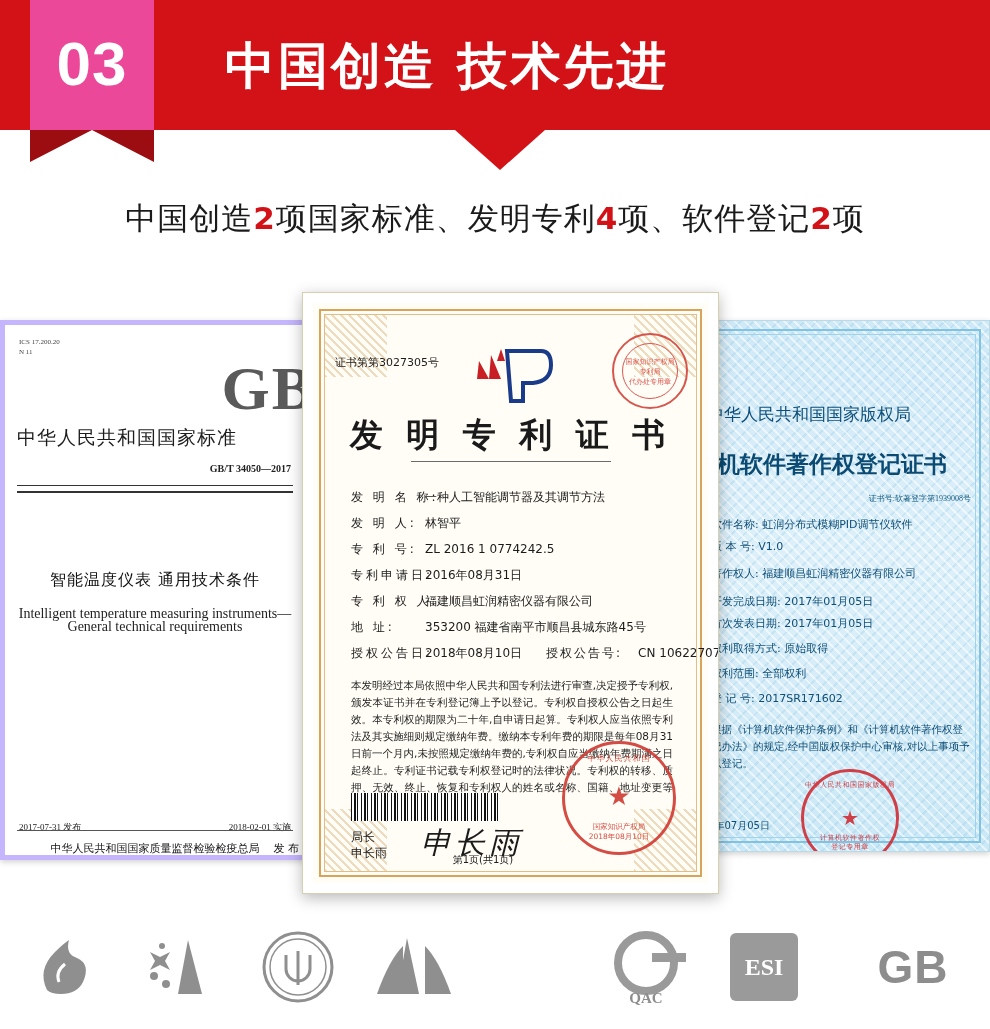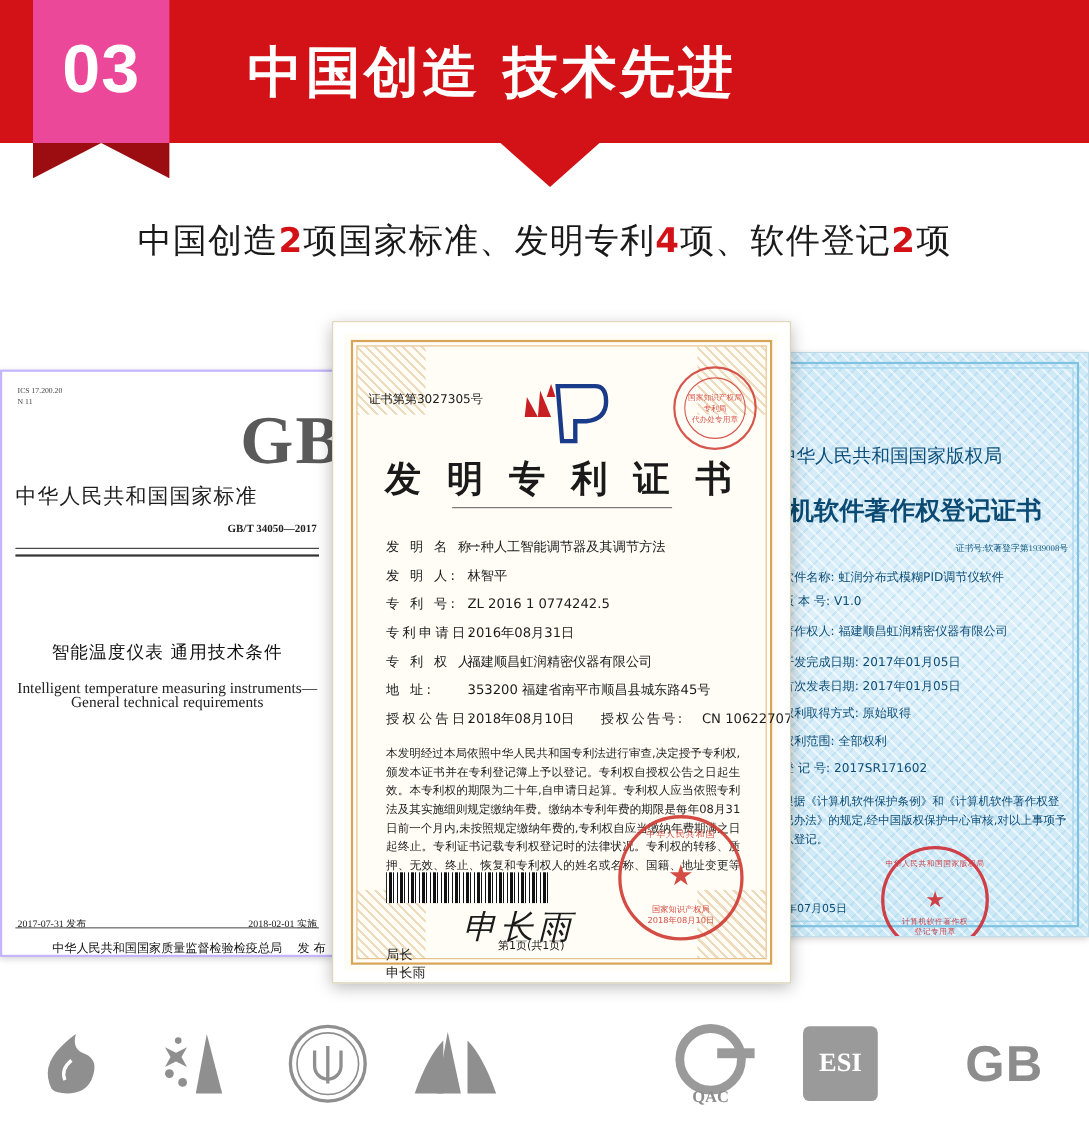--- a/index.html
+++ b/index.html
@@ -105,24 +105,23 @@
   }
 
   
   .cert-left {
     position: absolute;
     left: 0px;
     top: 40px;
     width: 300px;
     height: 530px;
     background: #ffffff;
-    border: 2px solid #c4b5fd;
+    border: 5px solid #c4b5fd;
     box-shadow: 0 2px 6px rgba(0,0,0,0.18);
     overflow: hidden;
-    margin-top: 16px;
   }
   .cert-left .topcodes {
     position: absolute;
     left: 14px;
     top: 12px;
     font-size: 7px;
     color: #444;
     line-height: 10px;
     font-family: "Liberation Serif", serif;
   }
@@ -498,22 +497,21 @@
       #111 0 1px, #fff 1px 3px, #111 3px 5px, #fff 5px 6px,
       #111 6px 7px, #fff 7px 10px);
   }
   .cert-center .sig-label {
     position: absolute;
     left: 48px;
     top: 536px;
     font-size: 12px;
     line-height: 16px;
     color: #1b1b1b;
-    font-family: Liberation Mono, monospace;
-    margin-top: 32px;
+    font-family: Liberation Sans, sans-serif;
   }
   .cert-center .sig-hand {
     position: absolute;
     left: 118px;
     top: 530px;
     font-size: 30px;
     color: #1b1b1b;
     letter-spacing: 4px;
     font-style: italic;
     font-family: "DejaVu Serif", serif;

